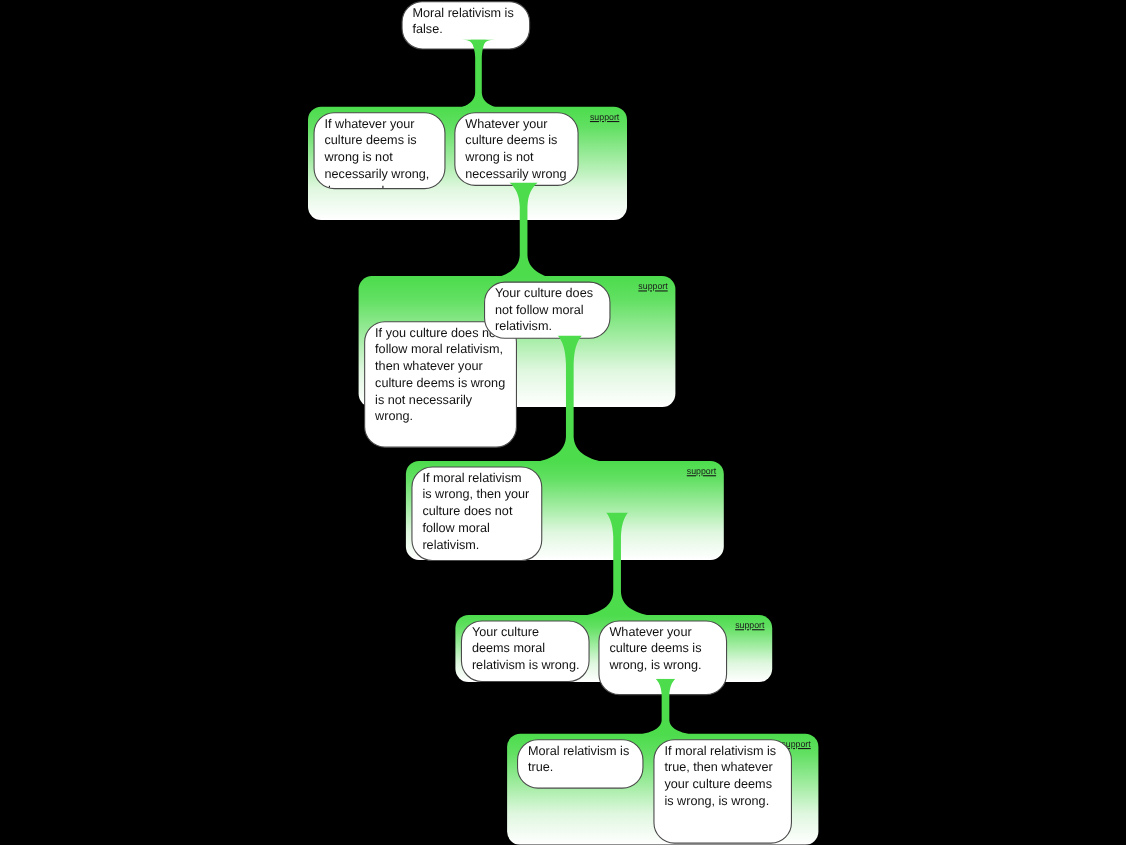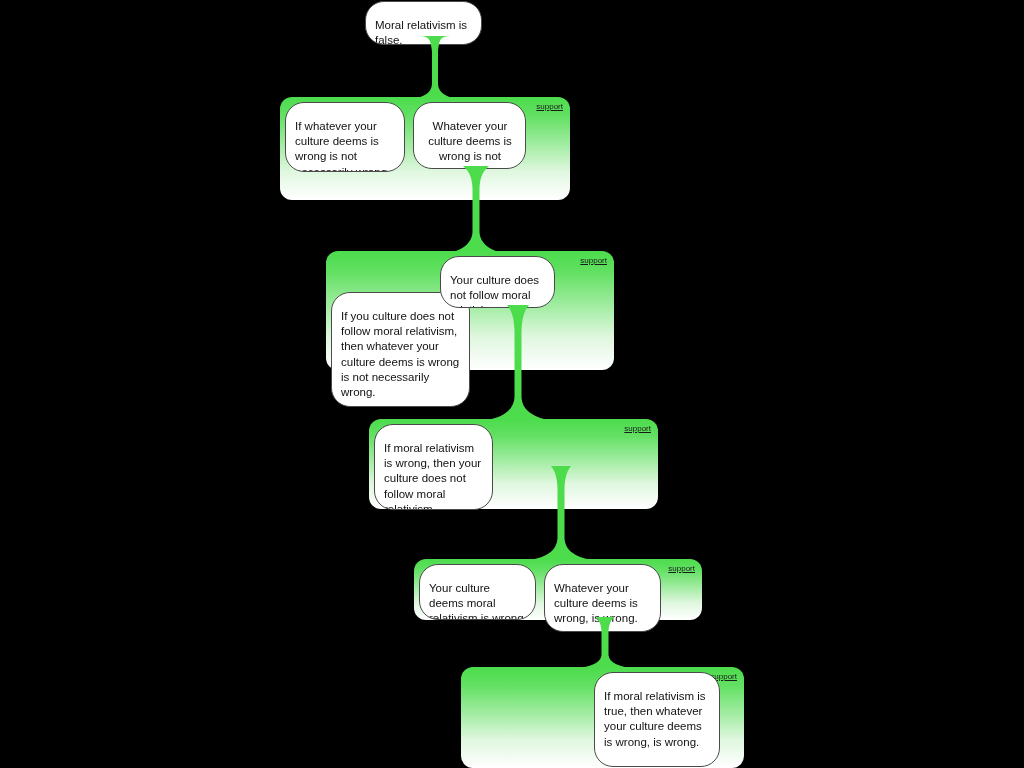--- a/index.html
+++ b/index.html
@@ -40,21 +40,21 @@
     white-space: nowrap;
     text-decoration: underline;
   }
   
   .claim-card {
     position: absolute;
     background: #ffffff;
     border: 1px solid #4a4a4a;
     border-radius: 19px;
     box-sizing: border-box;
-    padding: 16px 8px 6px 9px;
+    padding: 3px 8px 6px 9px;
     font-size: 11.5px;
     line-height: 15.2px;
     color: #111111;
     font-family: "Liberation Sans", sans-serif;
     overflow: hidden;
   }
   
   .connector {
     position: absolute;
     pointer-events: none;
@@ -76,21 +76,21 @@
       <path d="M24,0 L38,0 C36,4 34.5,8 34,16 L34,48 C34.5,58 44,62 60,64.5 L62,66 L0,66 L2,64.5 C18,62 27.5,58 28,48 L28,16 C27.5,8 26,4 24,0 Z" fill="#4cdc4c"></path>
     </svg>
   </div>
 
   <div class="support-block" style="left:280px; top:97px; width:290px; height:103px;">
     <span class="support-label">support</span>
   </div>
   <div class="claim-card" style="left:285px; top:102px; width:120px; height:70px;">
     <span>If whatever your culture deems is wrong is not necessarily wrong, then moral relativism is false.</span>
   </div>
-  <div class="claim-card" style="left:413px; top:102px; width:113px; height:67px;text-align:center;">
+  <div class="claim-card" style="left:413px; top:102px; width:113px; height:67px;">
     <span>Whatever your culture deems is wrong is not necessarily wrong</span>
   </div>
 
   <div class="connector" style="left:445px; top:166px; width:62px; height:90px;">
     <svg width="62" height="90" viewBox="0 0 62 90">
       <path d="M18,0 L44,0 C38,5 35,11 34.5,22 L34.5,66 C35,78 46,85 62,88 L62,90 L0,90 L0,88 C16,85 27,78 27.5,66 L27.5,22 C27,11 24,5 18,0 Z" fill="#4cdc4c"></path>
     </svg>
   </div>
 
   <div class="support-block" style="left:326px; top:251px; width:288px; height:119px;">
@@ -134,17 +134,20 @@
 
   <div class="connector" style="left:574px; top:617px; width:62px; height:54px;">
     <svg width="62" height="54" viewBox="0 0 62 54">
       <path d="M22,0 L40,0 C37,3 35,7 34.5,14 L34.5,38 C35,46 46,50 62,52 L62,54 L0,54 L0,52 C16,50 27,46 27.5,38 L27.5,14 C27,7 25,3 22,0 Z" fill="#4cdc4c"></path>
     </svg>
   </div>
 
   <div class="support-block" style="left:461px; top:667px; width:283px; height:101px;">
     <span class="support-label">support</span>
   </div>
+  <div class="claim-card" style="left:470px; top:672px; width:115px; height:45px;">
+    <span>Moral relativism is true.</span>
+  </div>
   <div class="claim-card" style="left:594px; top:672px; width:126px; height:95px;">
     <span>If moral relativism is true, then whatever your culture deems is wrong, is wrong.</span>
   </div>
 
 </div>
 
 </body></html>

